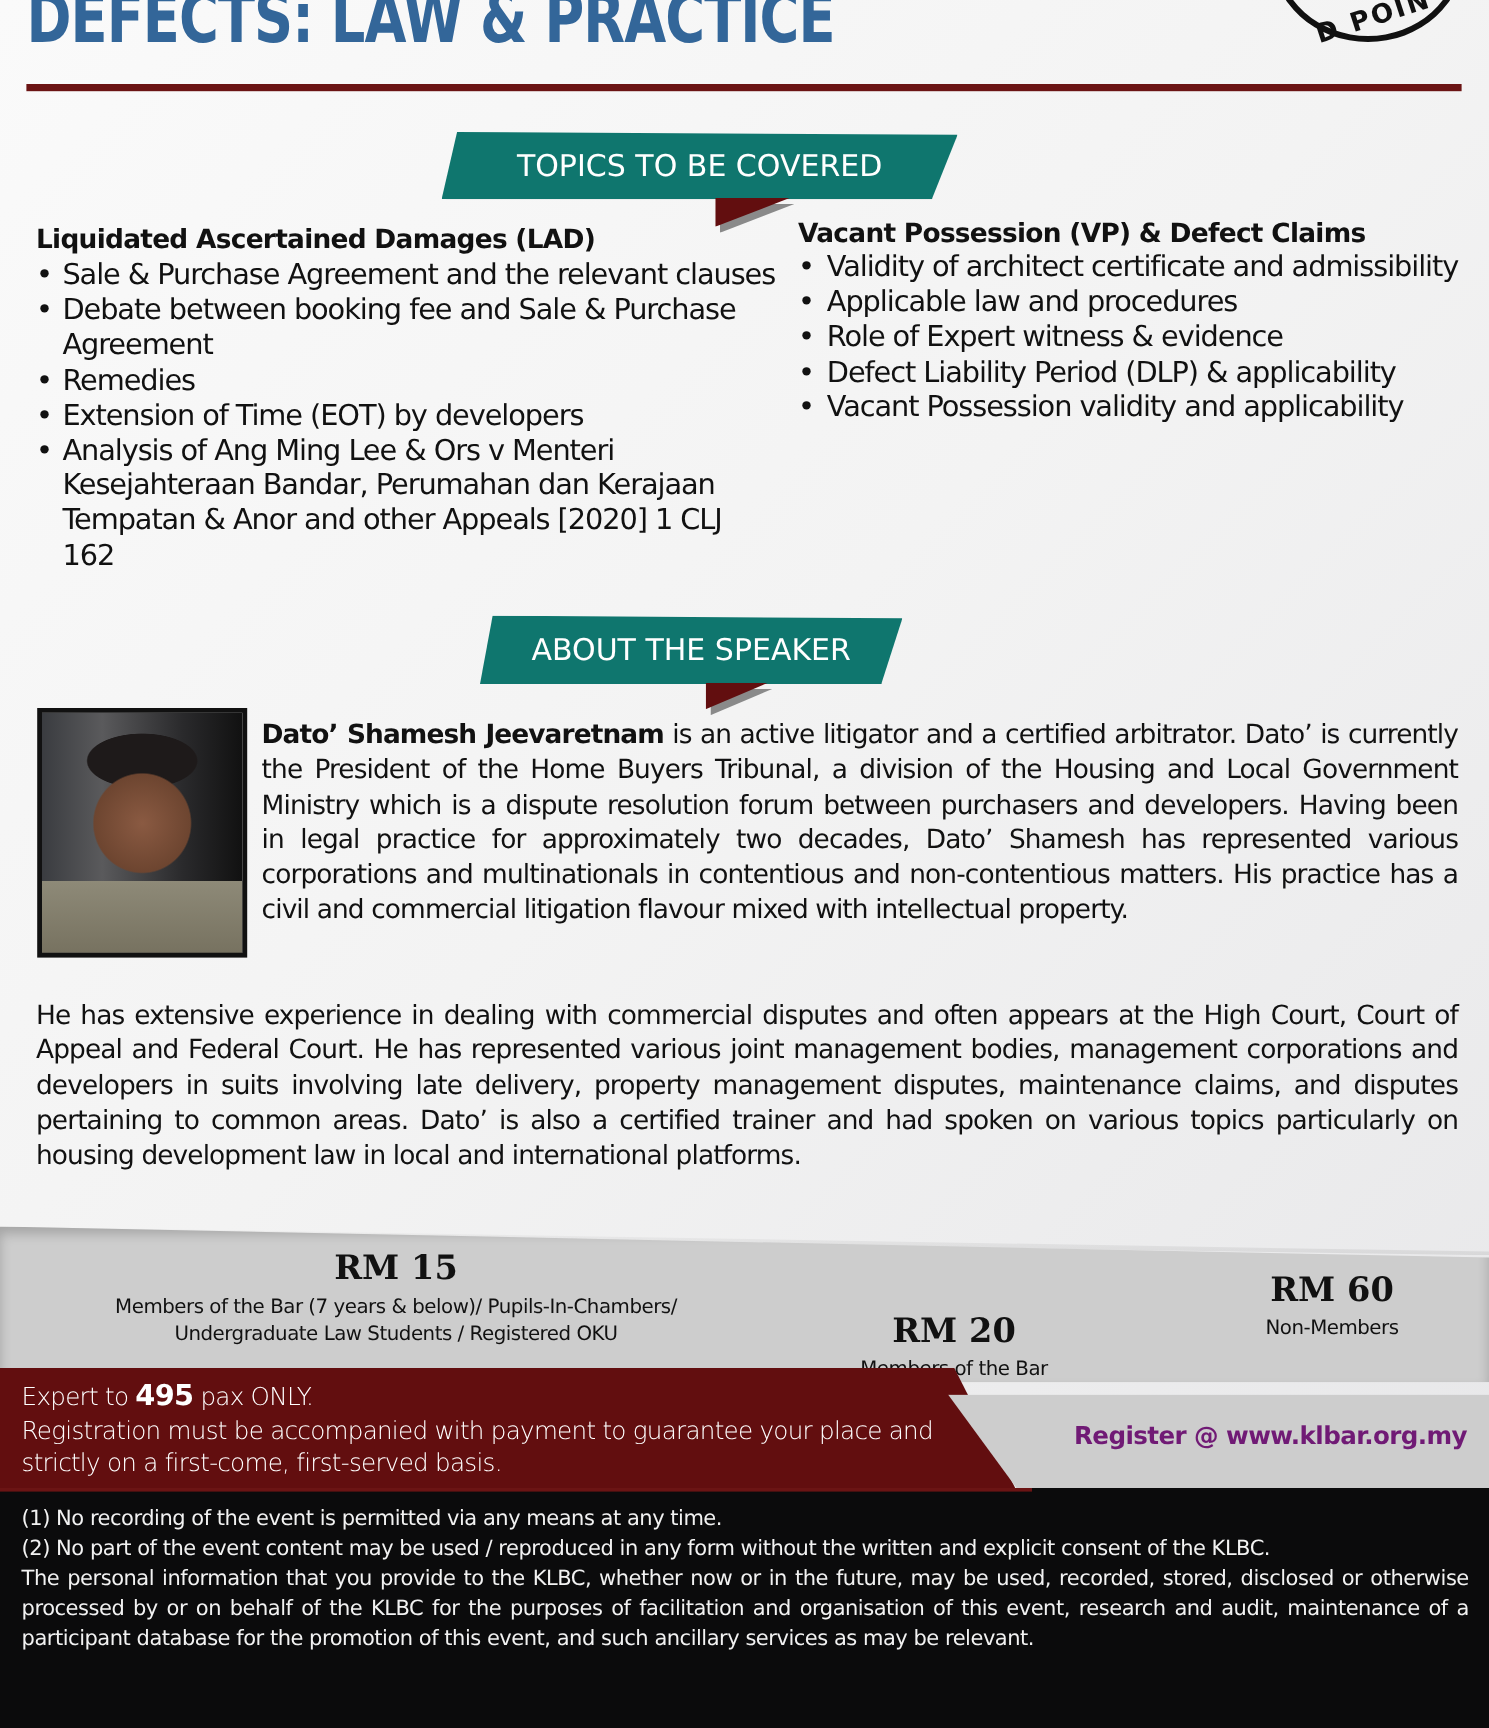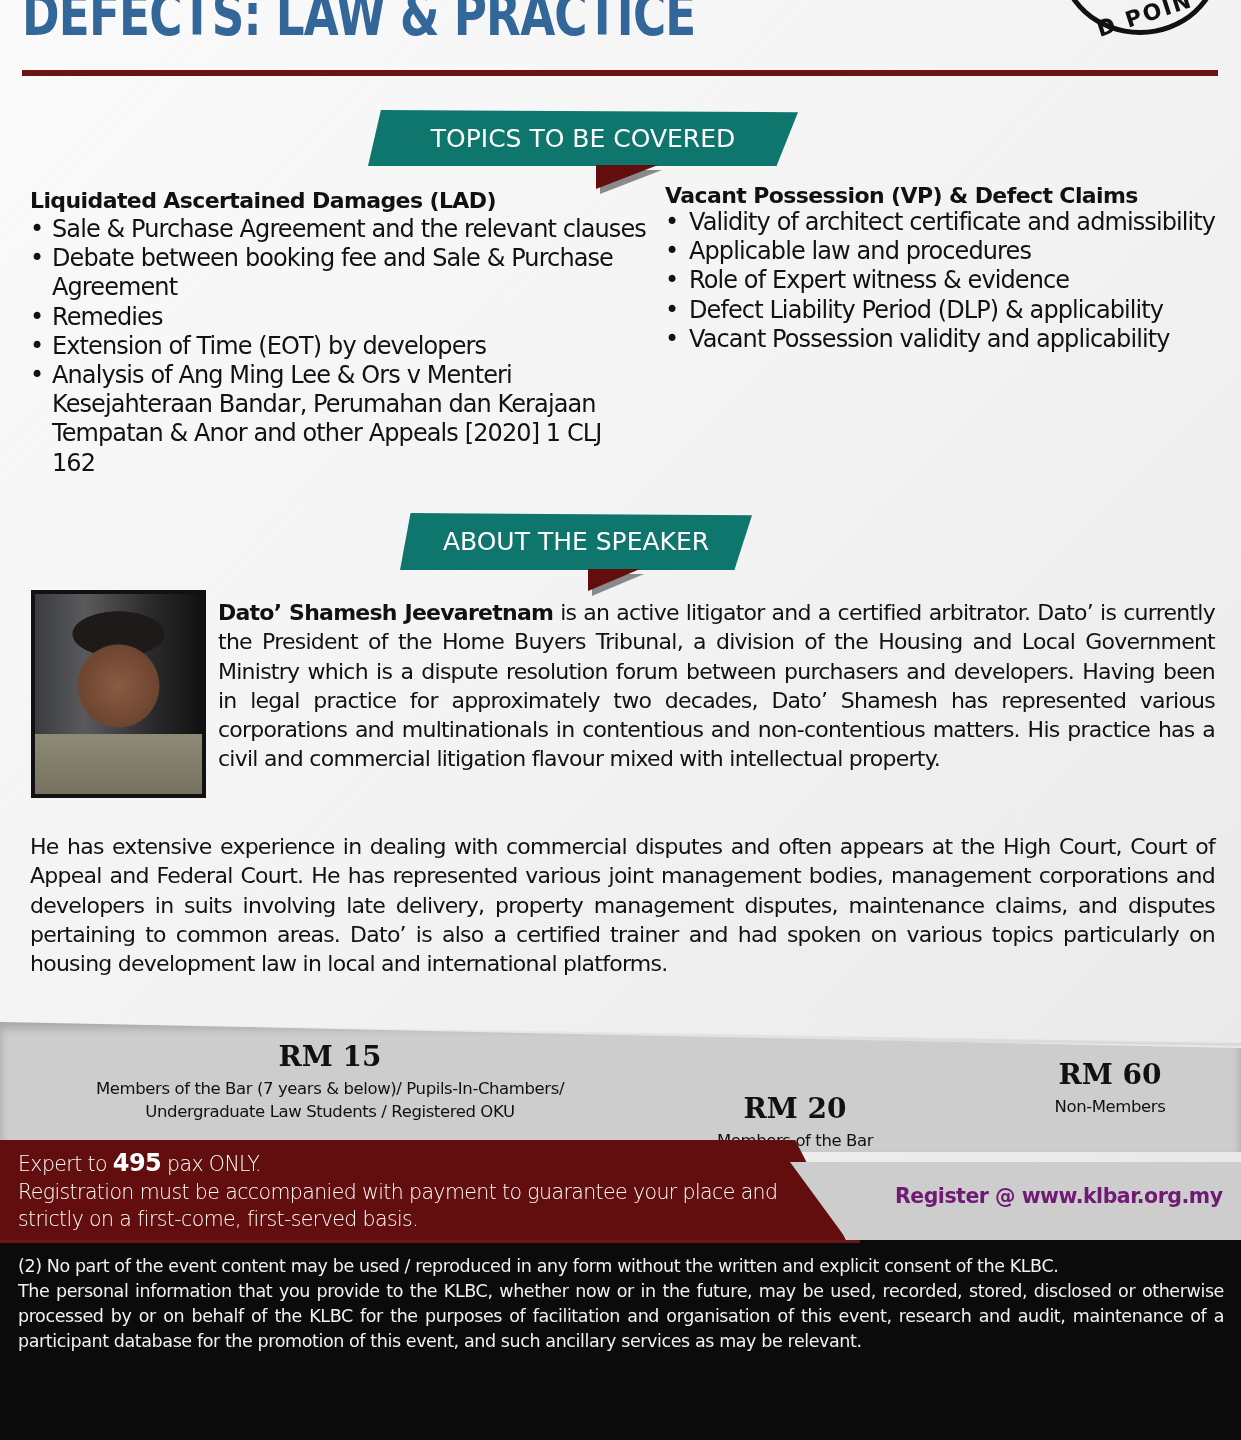--- a/index.html
+++ b/index.html
@@ -198,15 +198,16 @@
 <div class="abs reg-grey"></div>
 <div class="abs reg-text">
   <div><span>Expert to </span><span class="pax">495</span><span> pax ONLY.</span></div>
   <div>Registration must  be accompanied with payment to guarantee your place and strictly on a first-come, first-served basis.</div>
 </div>
 <a class="abs reg-link">Register @ www.klbar.org.my</a>
 
 <div class="abs footer"></div>
 <div class="abs footer-rule"></div>
 <div class="abs footer-text">
+  <p>(1) No recording of the event is permitted via any means at any time.</p>
   <p>(2) No part of the event content may be used / reproduced in any form without the written and explicit consent of the KLBC.</p>
   <p>The personal information that you provide to the KLBC, whether now or in the future, may be used, recorded, stored, disclosed or otherwise processed by or on behalf of the KLBC for the purposes of facilitation and organisation of this event, research and audit, maintenance of a participant database for the promotion of this event, and such ancillary services as may be relevant.</p>
 </div>
 
 </body></html>

